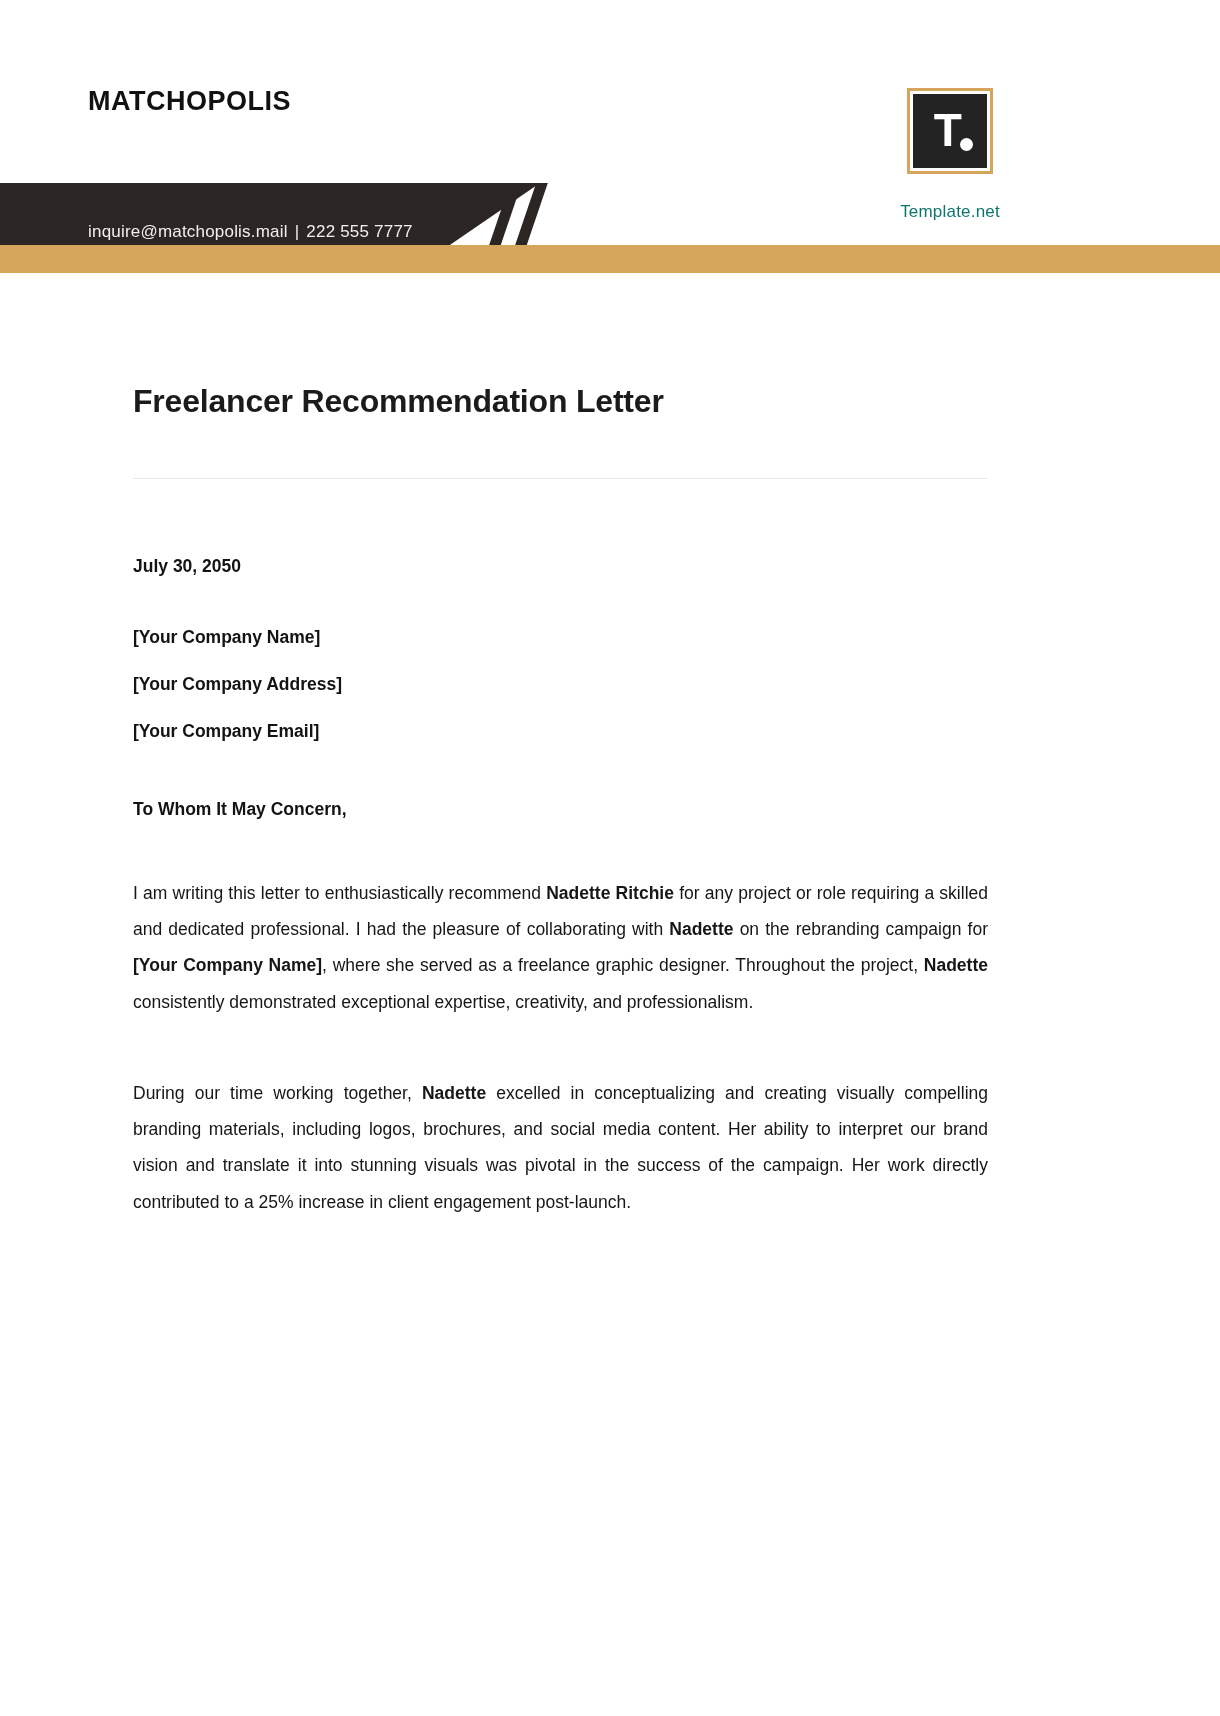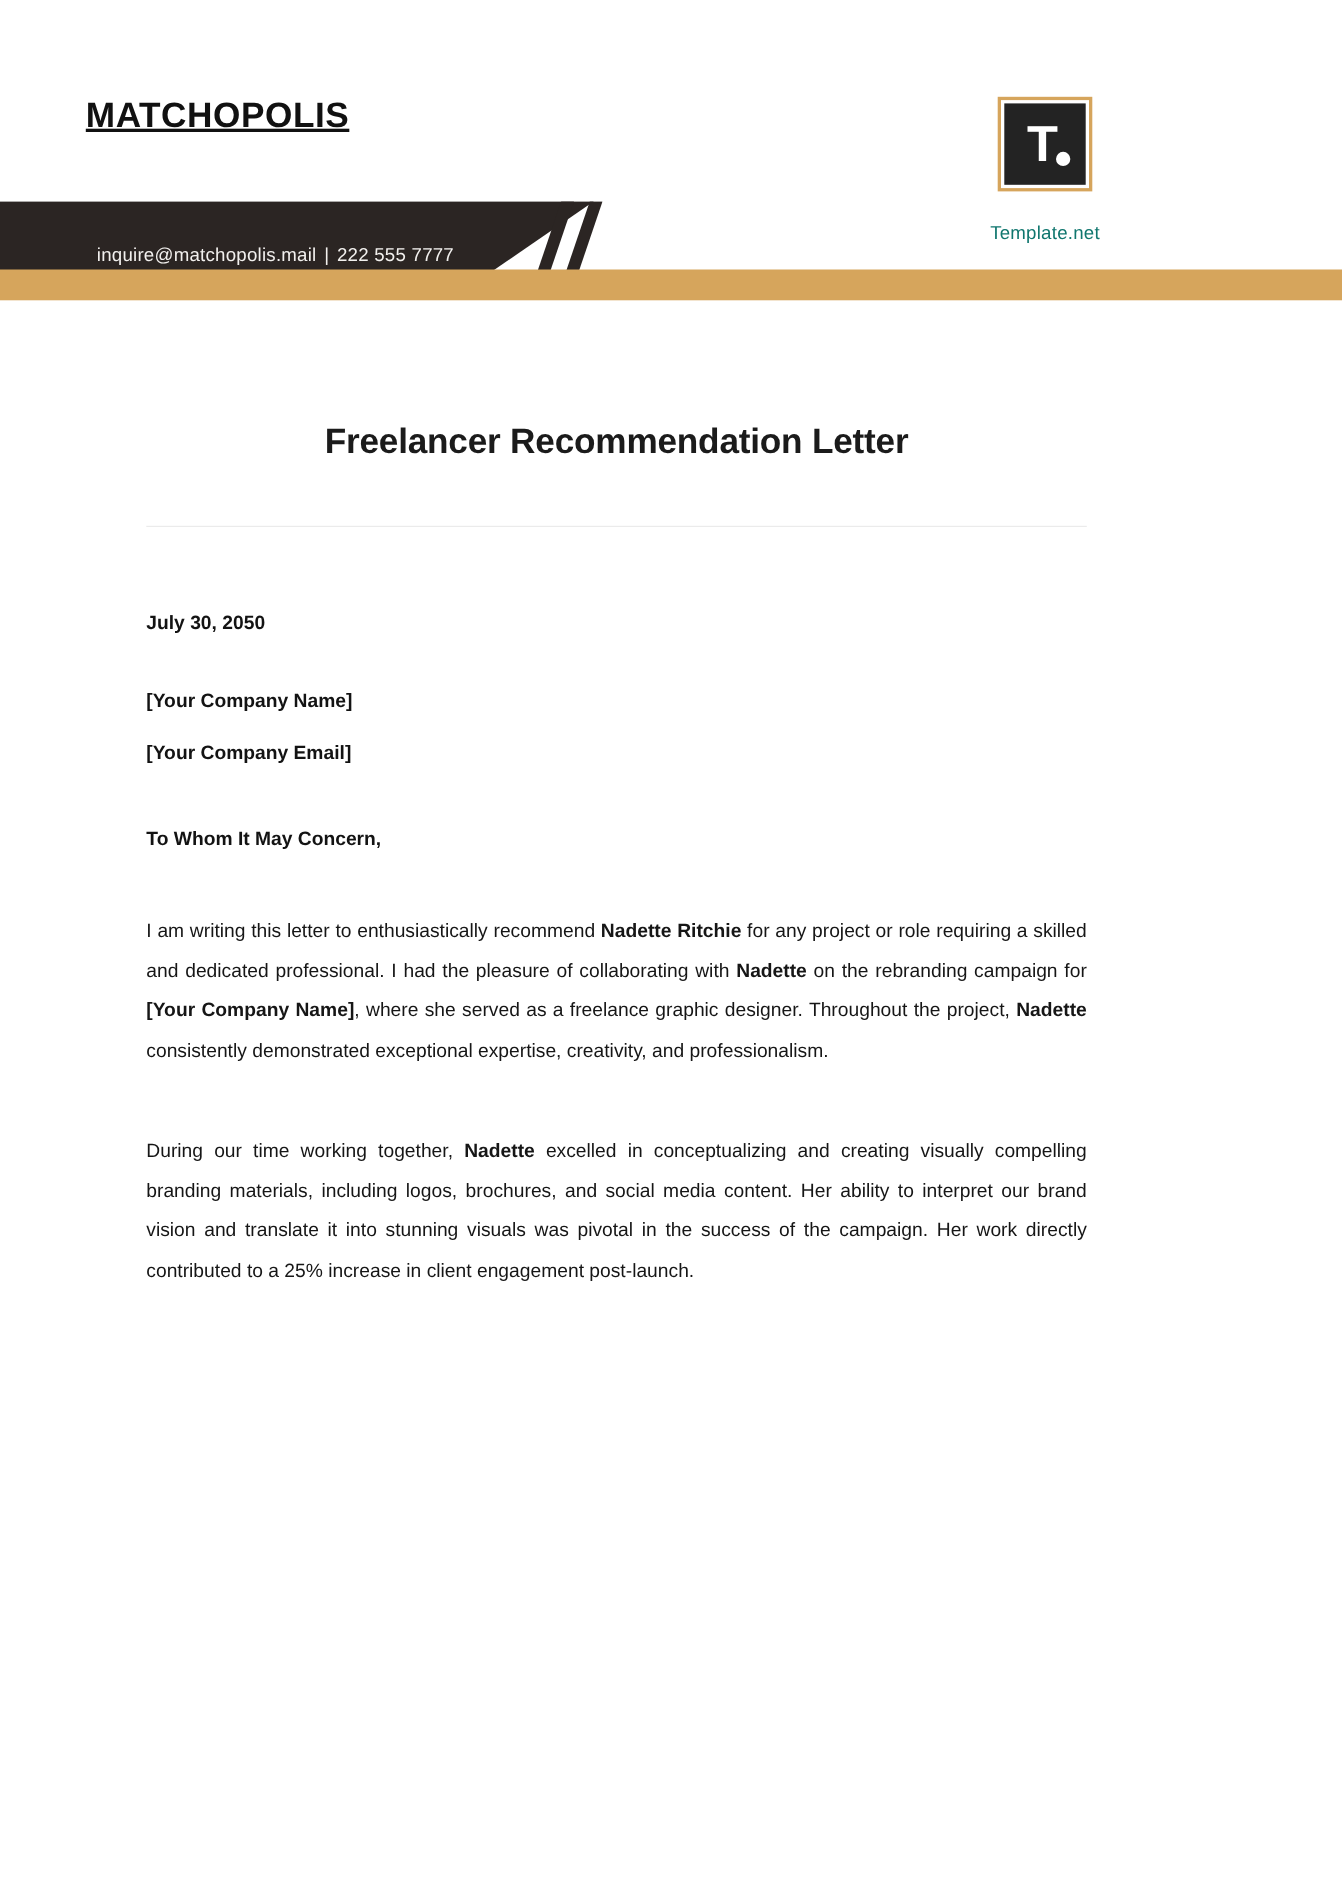--- a/index.html
+++ b/index.html
@@ -21,28 +21,27 @@
     margin: 0 auto;
   }
 
   
   .header {
     position: relative;
     height: 280px;
   }
   .brand-name {
     position: absolute;
-    left: 78px;
+    left: 88px;
     top: 88px;
-    font-size: 32px;
+    font-size: 27px;
     font-weight: bold;
     letter-spacing: 0.5px;
     color: #111111;
     line-height: 1;
-    text-decoration: underline;
   }
 
   
   .banner-wrap {
     position: absolute;
     left: 0;
     top: 183px;
     width: 640px;
     height: 65px;
   }
@@ -153,21 +152,20 @@
   }
 
   
   .content {
     position: absolute;
     left: 133px;
     top: 373px;
     width: 855px;
   }
   .doc-title {
-    text-align: center;
     font-size: 32px;
     font-weight: bold;
     color: #1b1b1b;
     letter-spacing: -0.2px;
     margin: 0;
     padding-top: 10px;
   }
   .divider {
     margin-top: 58px;
     border-top: 1px solid #e9e9e9;
@@ -239,20 +237,21 @@
   <div class="content">
 
     <h1 class="doc-title">Freelancer Recommendation Letter</h1>
 
     <div class="divider"></div>
 
     <div class="date-line">July 30, 2050</div>
 
     <div class="addr-block">
       <div class="addr-line">[Your Company Name]</div>
+      <div class="addr-line">[Your Company Address]</div>
       <div class="addr-line">[Your Company Email]</div>
     </div>
 
     <div class="salutation">To Whom It May Concern,</div>
 
     <p class="para"><span>I am writing this letter to enthusiastically recommend </span><b>Nadette Ritchie</b><span> for any project or role requiring a skilled and dedicated professional. I had the pleasure of collaborating with </span><b>Nadette</b><span> on the rebranding campaign for </span><b>[Your Company Name]</b><span>, where she served as a freelance graphic designer. Throughout the project, </span><b>Nadette</b><span> consistently demonstrated exceptional expertise, creativity, and professionalism.</span></p>
 
     <p class="para"><span>During our time working together, </span><b>Nadette</b><span> excelled in conceptualizing and creating visually compelling branding materials, including logos, brochures, and social media content. Her ability to interpret our brand vision and translate it into stunning visuals was pivotal in the success of the campaign. Her work directly contributed to a 25% increase in client engagement post-launch.</span></p>
 
   </div>

